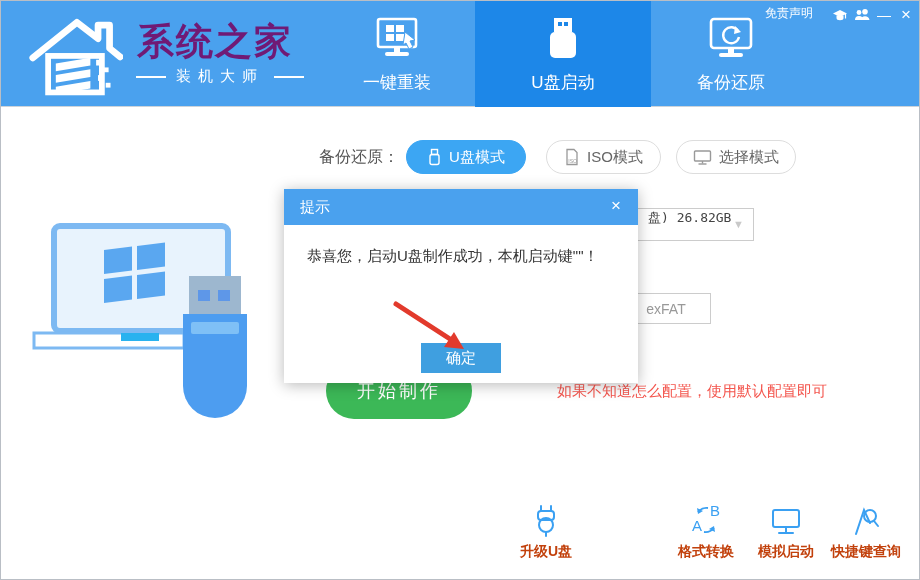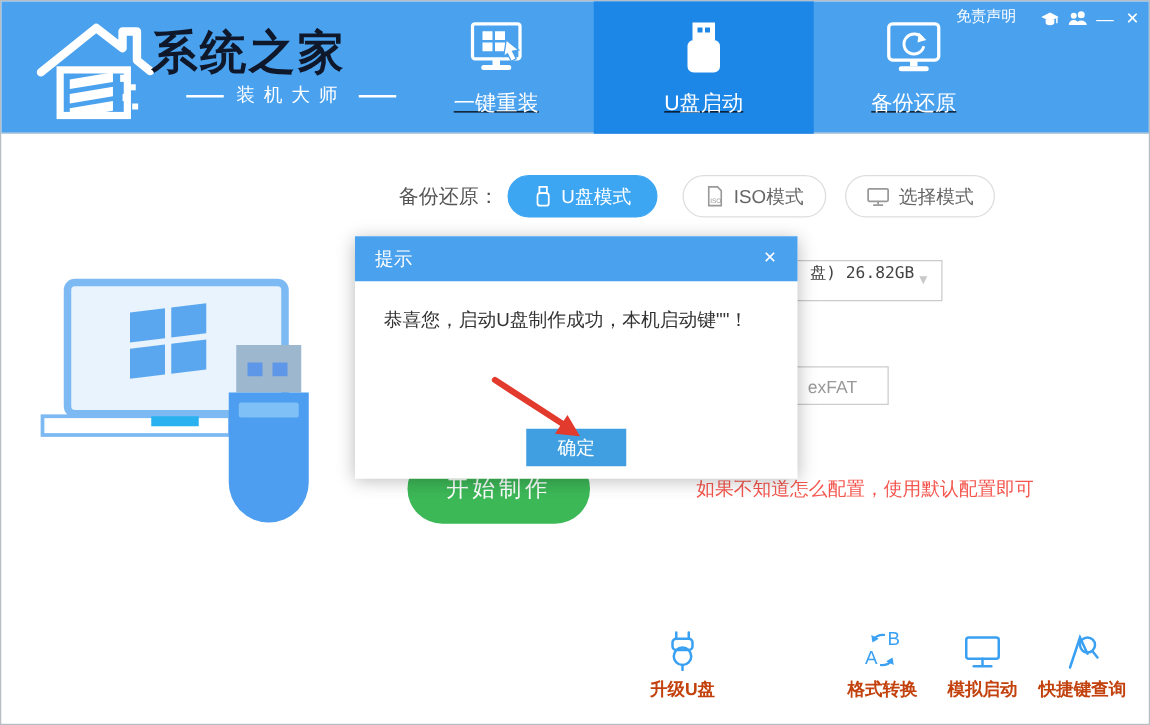--- a/index.html
+++ b/index.html
@@ -2,26 +2,26 @@
 <html><head>
 <meta charset="utf-8">
 <style>
   html,body{margin:0;padding:0;background:#e8eaed;}
   *{box-sizing:border-box;font-family:"Liberation Sans","DejaVu Sans",sans-serif;}
   .app{position:relative;width:920px;height:580px;background:#fff;border:1px solid #b9bec5;overflow:hidden;}
 
   
   .header{position:absolute;left:0;top:0;width:920px;height:106px;background:#4aa1ee;border-bottom:1px solid #ccd3da;}
   .logo{position:absolute;left:26px;top:8px;width:96px;height:90px;}
-  .brand-title{position:absolute;left:120px;top:16px;color:#0f172a;font-size:37px;font-weight:bold;letter-spacing:2px;text-align:center;}
-  .brand-sub{position:absolute;left:148px;top:66px;display:flex;align-items:center;color:#fff;justify-content:flex-end;}
+  .brand-title{position:absolute;left:136px;top:16px;color:#701a75;font-size:37px;font-weight:bold;letter-spacing:2px;text-align:center;}
+  .brand-sub{position:absolute;left:135px;top:66px;display:flex;align-items:center;color:#fff;justify-content:flex-end;}
   .brand-sub .dash{width:30px;height:2px;background:#fff;}
   .brand-sub .txt{margin:0 10px;font-size:15px;letter-spacing:7px;}
 
-  .tab{position:absolute;top:0;height:106px;display:flex;flex-direction:column;align-items:center;justify-content:flex-start;cursor:pointer;text-decoration:underline;}
+  .tab{position:absolute;top:0;height:106px;display:flex;flex-direction:column;align-items:center;justify-content:flex-start;cursor:pointer;}
   .tab .ticon{margin-top:12px;height:56px;display:flex;align-items:center;}
   .tab .tlabel{color:#fff;font-size:17px;margin-top:2px;}
   .tab1{left:348px;width:96px;}
   .tab2{left:474px;width:176px;background:#1d87e8;}
   .tab3{left:680px;width:100px;}
 
   .winctl{position:absolute;top:0;right:0;height:22px;display:flex;align-items:center;color:#fff;}
   .disclaimer{position:absolute;right:108px;top:4px;color:#fff;font-size:12px;cursor:pointer;}
   .ctl-ic{width:18px;height:16px;margin-left:4px;display:flex;align-items:center;justify-content:center;cursor:pointer;}
   .glyph{color:#fff;font-size:14px;line-height:14px;}

